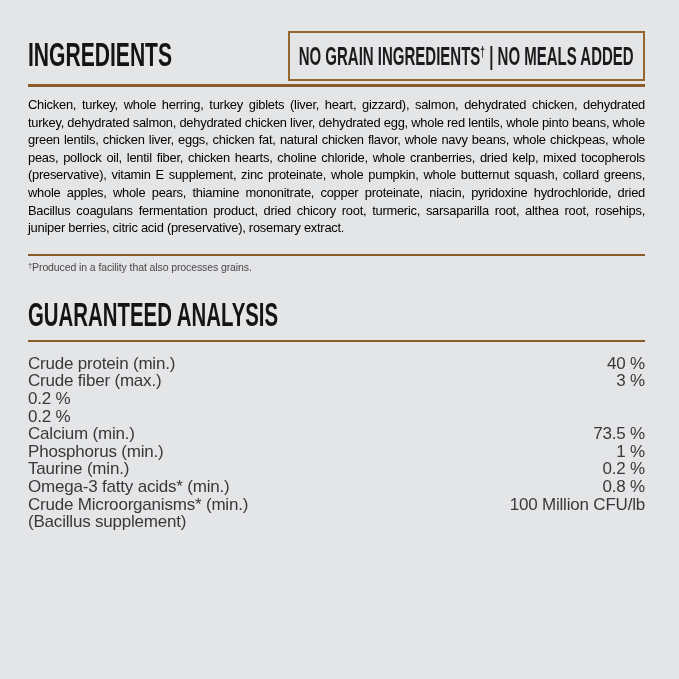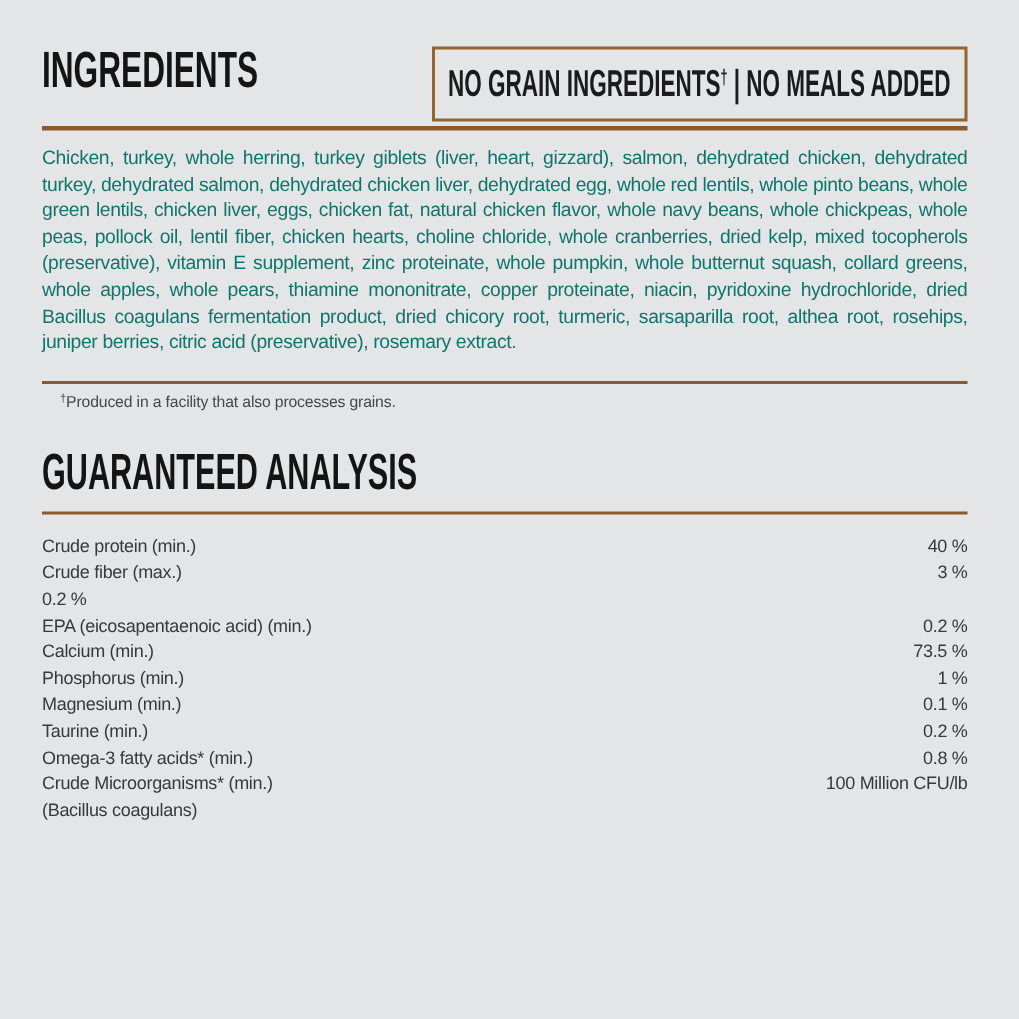--- a/index.html
+++ b/index.html
@@ -13,21 +13,21 @@
     width: 679px; height: 679px;
     padding: 0 34px 0 28px;
     background: #e4e5e6;
     color: #38383a;
   }
   
   .header-row {
     margin-top: 31px;
     display: flex;
     justify-content: space-between;
-    align-items: flex-start;
+    align-items: center;
     height: 50px;
   }
   .h-title {
     font-size: 34px;
     font-weight: 700;
     color: #141414;
     letter-spacing: 0px;
     transform: scaleX(0.62);
     transform-origin: left bottom;
     white-space: nowrap;
@@ -64,29 +64,28 @@
   .rule-1 { height: 3px; margin-top: 3px; }
   .rule-2 { height: 2px; margin-top: 17px; }
   .rule-3 { height: 2px; margin-top: 9px; }
   
   .ingredients-body {
     margin-top: 9px;
     font-size: 12.9px;
     line-height: 17.6px;
     letter-spacing: -0.25px;
     text-align: justify;
-    color: #0f766e;
+    color: #000000;
   }
   
   .footnote {
     margin-top: 5px;
     font-size: 10.5px;
     color: #47474a;
     letter-spacing: -0.1px;
-    margin-left: 12px;
   }
   .footnote sup { font-size: 7.5px; vertical-align: 3px; }
   
   .ga-title {
     margin-top: 24px;
     font-size: 34px;
     font-weight: 700;
     color: #141414;
     transform: scaleX(0.60);
     transform-origin: left bottom;
@@ -94,21 +93,21 @@
     line-height: 1.0;
   }
   .ga-table {
     margin-top: 13px;
   }
   .ga-row {
     display: flex;
     justify-content: space-between;
     align-items: baseline;
     line-height: 17.6px;
-    font-size: 12px;
+    font-size: 17px;
     letter-spacing: -0.2px;
     color: #39393b;
     gap: 40px;
   }
   .ga-label { text-align: left; }
   .ga-value { text-align: right; white-space: nowrap; }
 </style>
 </head>
 <body>
 
@@ -145,54 +144,49 @@
         <span class="ga-label">Crude fiber (max.)</span>
         <span class="ga-value">3 %</span>
       </div>
 
 
       <div class="ga-row">
         <span class="ga-value">0.2 %</span>
       </div>
 
       <div class="ga-row">
-        <span class="ga-label">EPA (eicosapentaenoic acid) (min.)</span>
         <span class="ga-value">0.2 %</span>
       </div>
 
       <div class="ga-row">
         <span class="ga-label">Calcium (min.)</span>
         <span class="ga-value">73.5 %</span>
       </div>
 
       <div class="ga-row">
         <span class="ga-label">Phosphorus (min.)</span>
         <span class="ga-value">1 %</span>
       </div>
 
-      <div class="ga-row">
-        <span class="ga-label">Magnesium (min.)</span>
-        <span class="ga-value">0.1 %</span>
-      </div>
 
       <div class="ga-row">
         <span class="ga-label">Taurine (min.)</span>
         <span class="ga-value">0.2 %</span>
       </div>
 
 
       <div class="ga-row">
         <span class="ga-label">Omega-3 fatty acids* (min.)</span>
         <span class="ga-value">0.8 %</span>
       </div>
 
       <div class="ga-row">
         <span class="ga-label">Crude Microorganisms* (min.)</span>
         <span class="ga-value">100 Million CFU/lb</span>
       </div>
 
       <div class="ga-row">
-        <span class="ga-label">(Bacillus coagulans)</span>
+        <span class="ga-label">(Bacillus supplement)</span>
         <span class="ga-value"></span>
       </div>
     </div>
 
 </div>
 
 </body></html>

